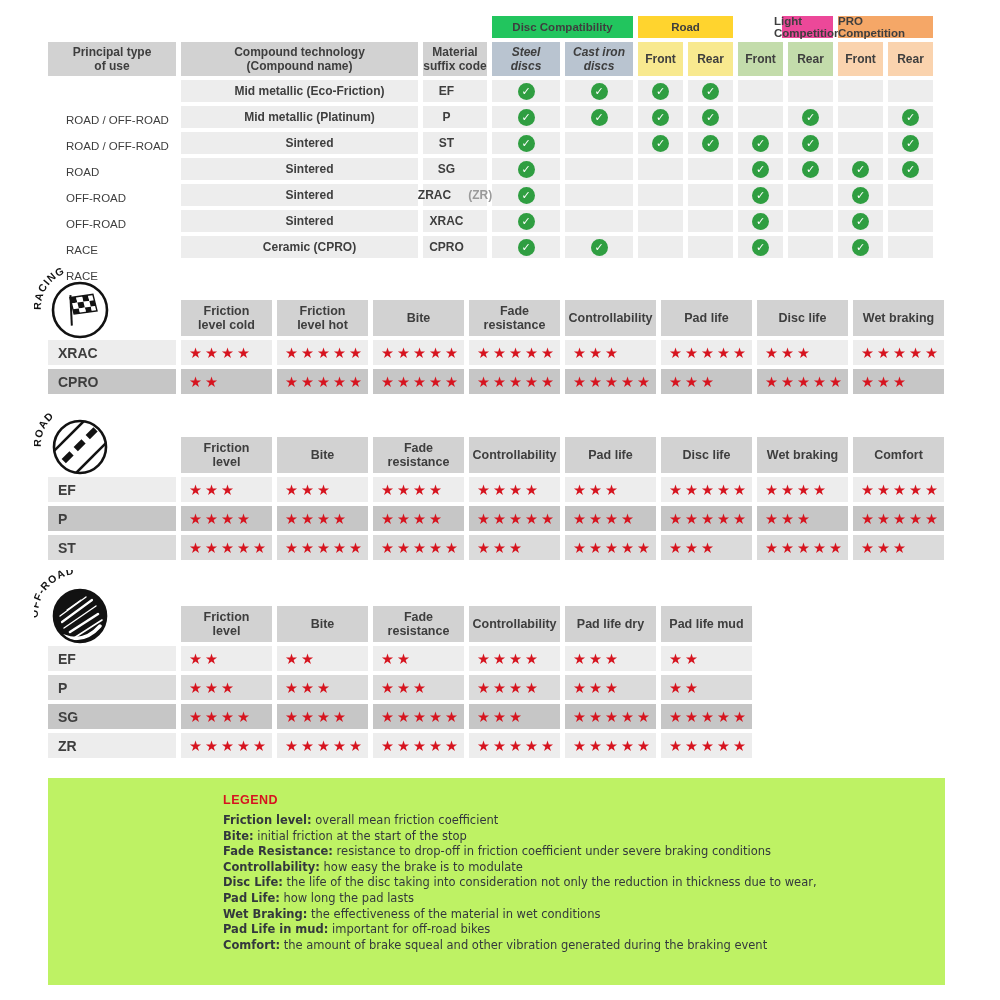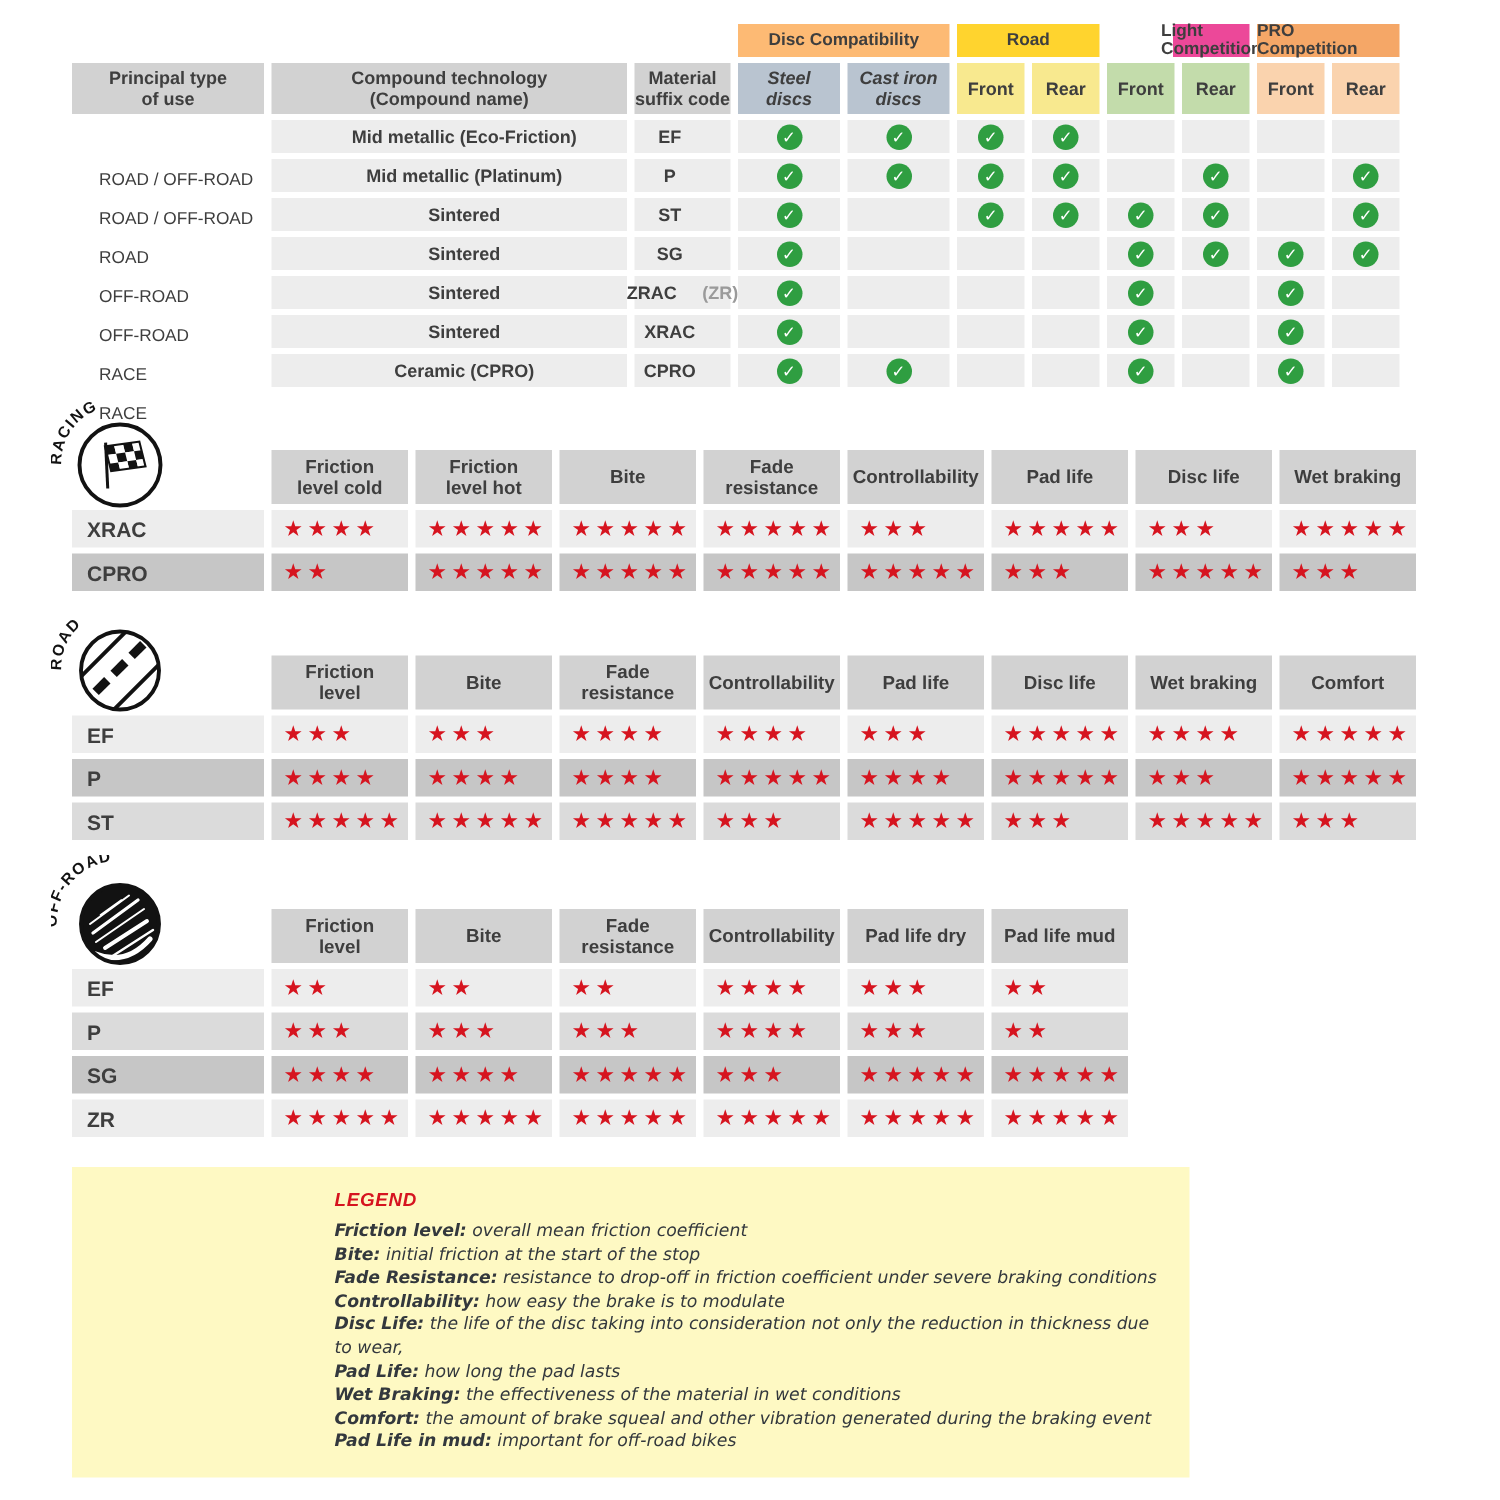--- a/index.html
+++ b/index.html
@@ -6,21 +6,21 @@
   .page{position:relative;width:1000px;height:1000px;background:#ffffff;
         font-family:"Liberation Sans",sans-serif;color:#3e3e3e;overflow:hidden;}
 
   
   .compat{position:absolute;left:48px;top:16px;display:grid;
           grid-template-columns:128px 237px 64px 68px 68px repeat(6,45px);
           grid-template-rows:22px 34px repeat(7,22px);
           column-gap:5px;row-gap:4px;}
   .banner{display:flex;align-items:center;justify-content:center;
           font-weight:bold;font-size:11.5px;color:#3e3e3e;}
-  .b-disc{background:#fdba74;}
+  .b-disc{background:#22c55e;}
   .b-road{background:#ffd42e;}
   .b-light{background:#ec4899;margin-left:44px;}
   .b-pro{background:#f5a767;}
   .h{background:#d2d2d2;display:flex;align-items:center;justify-content:center;
      text-align:center;font-weight:bold;font-size:12px;line-height:1.2;white-space:pre-line;}
   .s-disc{background:#b9c4d0;font-style:italic;}
   .s-road{background:#f8e98f;}
   .s-light{background:#c3dcab;}
   .s-pro{background:#fad3ae;}
   .c{background:#ededed;display:flex;align-items:center;justify-content:center;
@@ -43,22 +43,22 @@
   .rl{display:flex;align-items:center;padding-left:10px;font-weight:bold;font-size:14px;}
   .stars{display:flex;align-items:center;padding-left:8px;color:#d6141f;
          font-family:"DejaVu Sans",sans-serif;font-size:14.5px;letter-spacing:3px;}
   .shade-a{background:#ededed;}
   .shade-b{background:#c6c6c6;}
   .shade-c{background:#dbdbdb;}
   .icon-slot{position:relative;background:transparent;}
   .sec-icon{position:absolute;left:-14px;top:-36px;width:80px;height:80px;}
 
   
-  .legend{position:absolute;left:48px;top:778px;width:745px;height:207px;
-          background:#fef9c3;box-sizing:border-box;padding:15px 20px 0 175px;font-style:italic;}
+  .legend{position:absolute;left:48px;top:778px;width:897px;height:207px;
+          background:#bef264;box-sizing:border-box;padding:15px 20px 0 175px;}
   .legend-title{color:#d6141f;font-weight:bold;font-size:12.5px;letter-spacing:.5px;margin-bottom:6px;}
   .li{font-size:11.5px;line-height:15.6px;color:#33383d;font-family:"DejaVu Sans",sans-serif;}
   .term{font-weight:bold;}
 </style>
 </head>
 <body>
 
 <div class="page">
 
   <div class="compat">
@@ -445,17 +445,17 @@
 
   <div class="legend">
     <div class="legend-title">LEGEND</div>
     <div class="li"><span class="term">Friction level:</span><span> overall mean friction coefficient</span></div>
     <div class="li"><span class="term">Bite:</span><span> initial friction at the start of the stop</span></div>
     <div class="li"><span class="term">Fade Resistance:</span><span> resistance to drop-off in friction coefficient under severe braking conditions</span></div>
     <div class="li"><span class="term">Controllability:</span><span> how easy the brake is to modulate</span></div>
     <div class="li"><span class="term">Disc Life:</span><span> the life of the disc taking into consideration not only the reduction in thickness due to wear,</span></div>
     <div class="li"><span class="term">Pad Life:</span><span> how long the pad lasts</span></div>
     <div class="li"><span class="term">Wet Braking:</span><span> the effectiveness of the material in wet conditions</span></div>
+    <div class="li"><span class="term">Pad Life in mud:</span><span> important for off-road bikes</span></div>
     <div class="li"><span class="term">Comfort:</span><span> the amount of brake squeal and other vibration generated during the braking event</span></div>
-    <div class="li"><span class="term">Pad Life in mud:</span><span> important for off-road bikes</span></div>
   </div>
 
 </div>
 
 </body></html>

